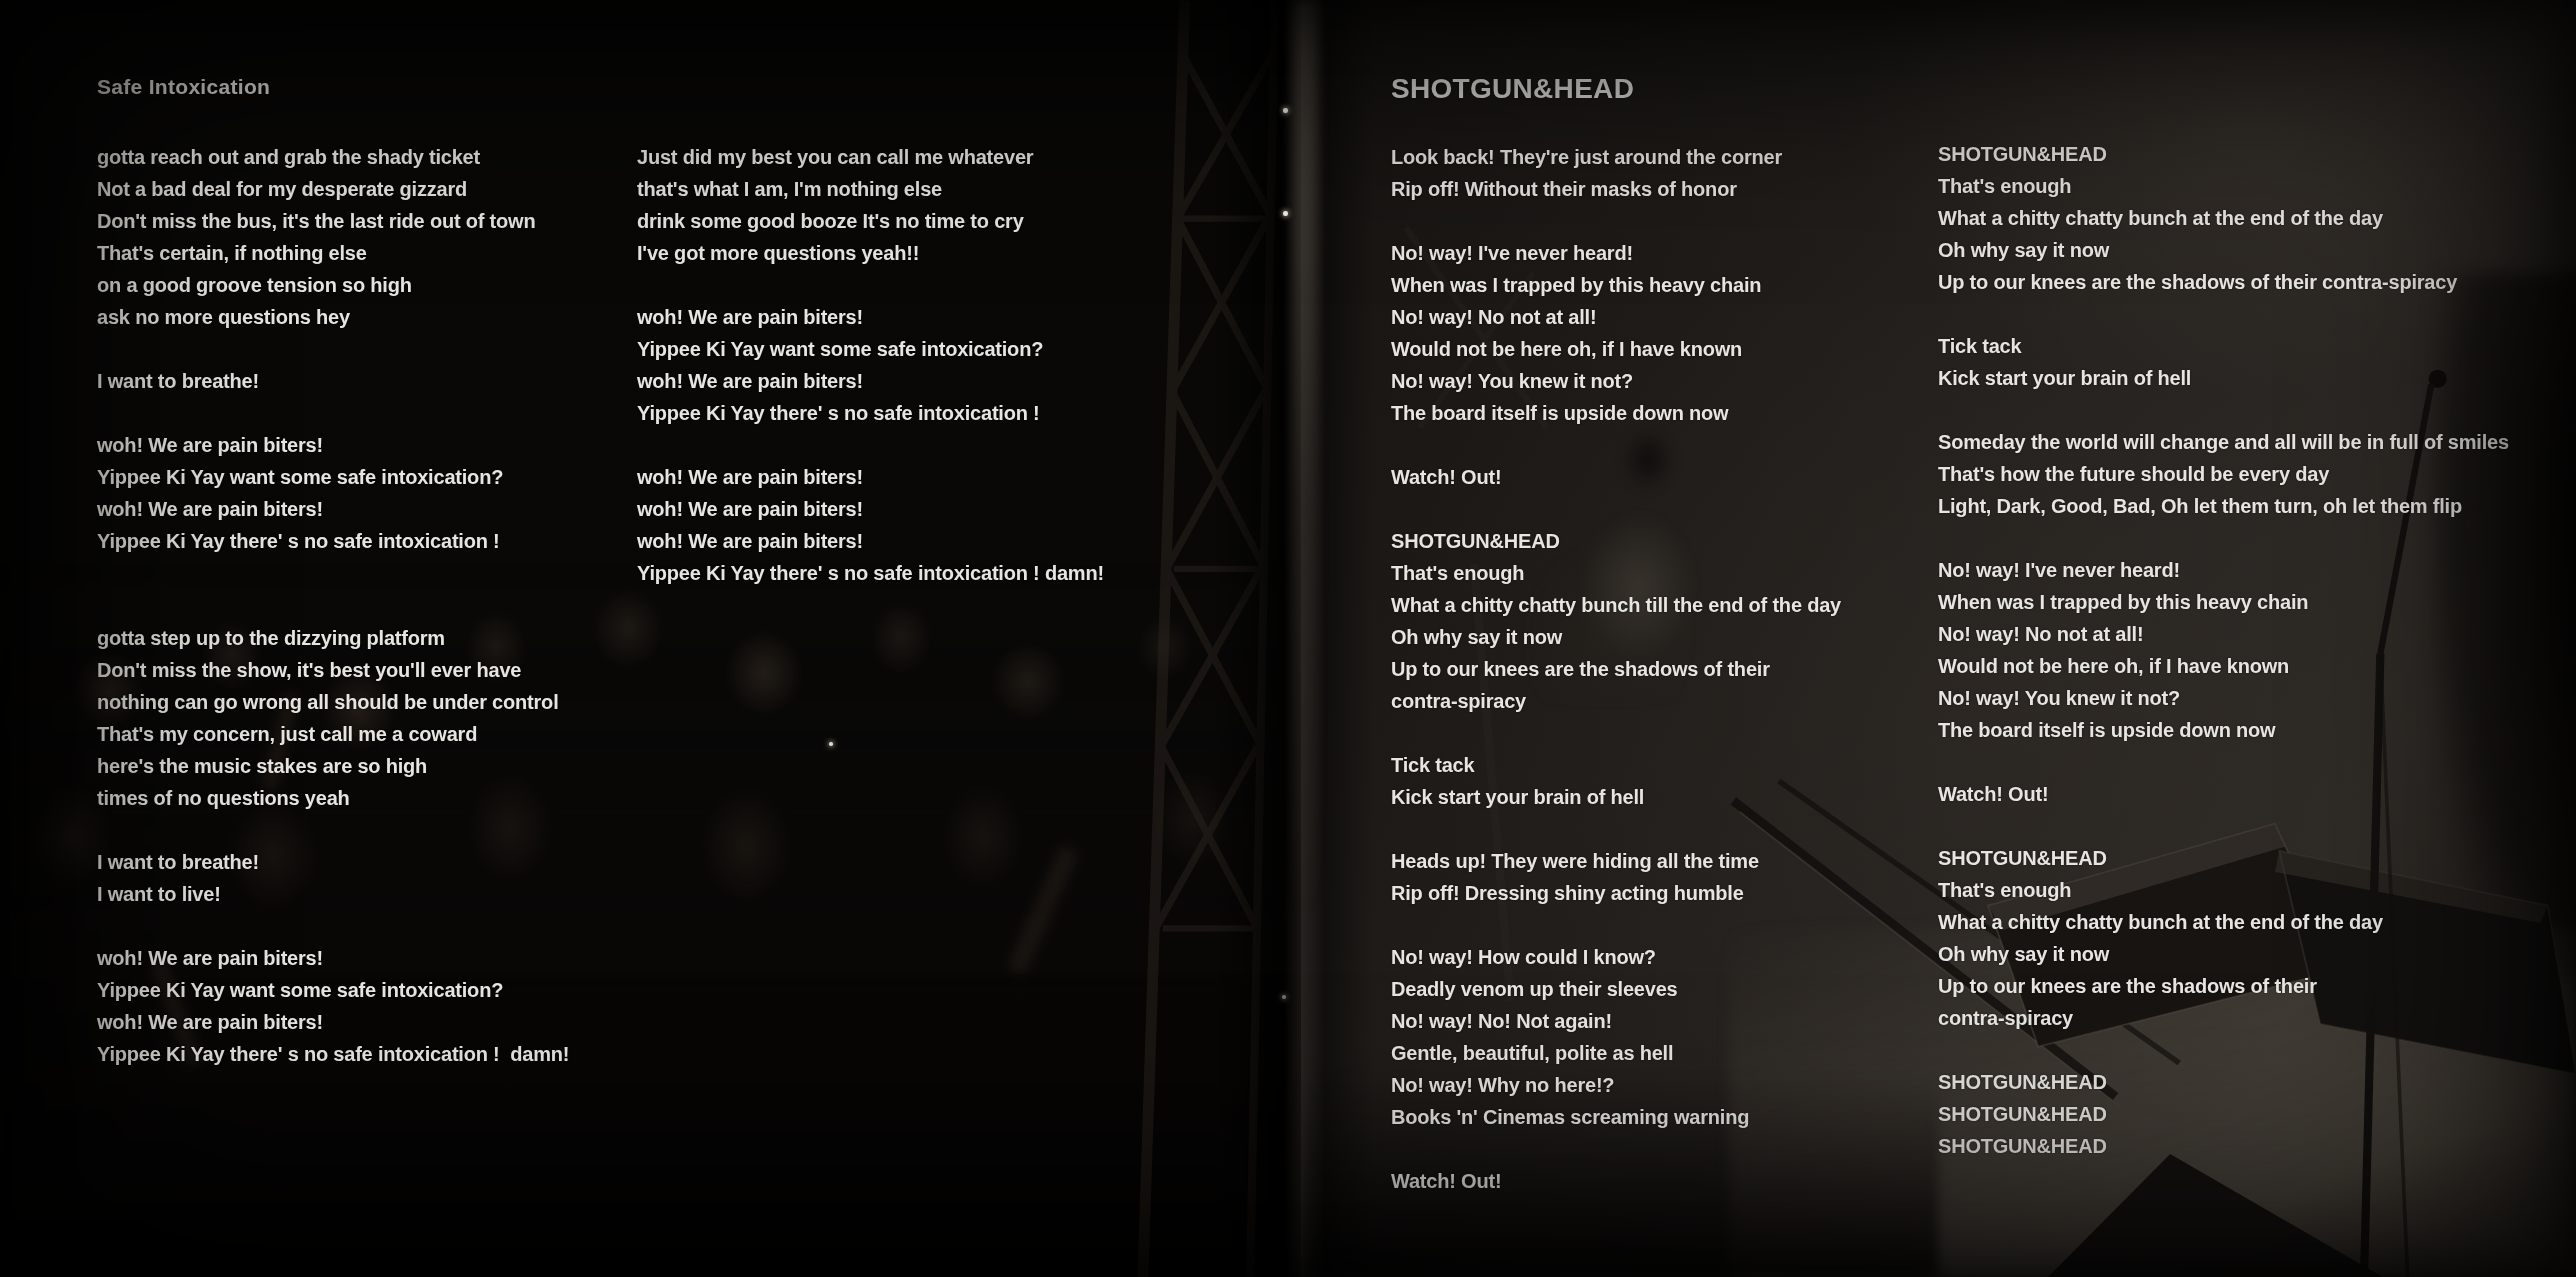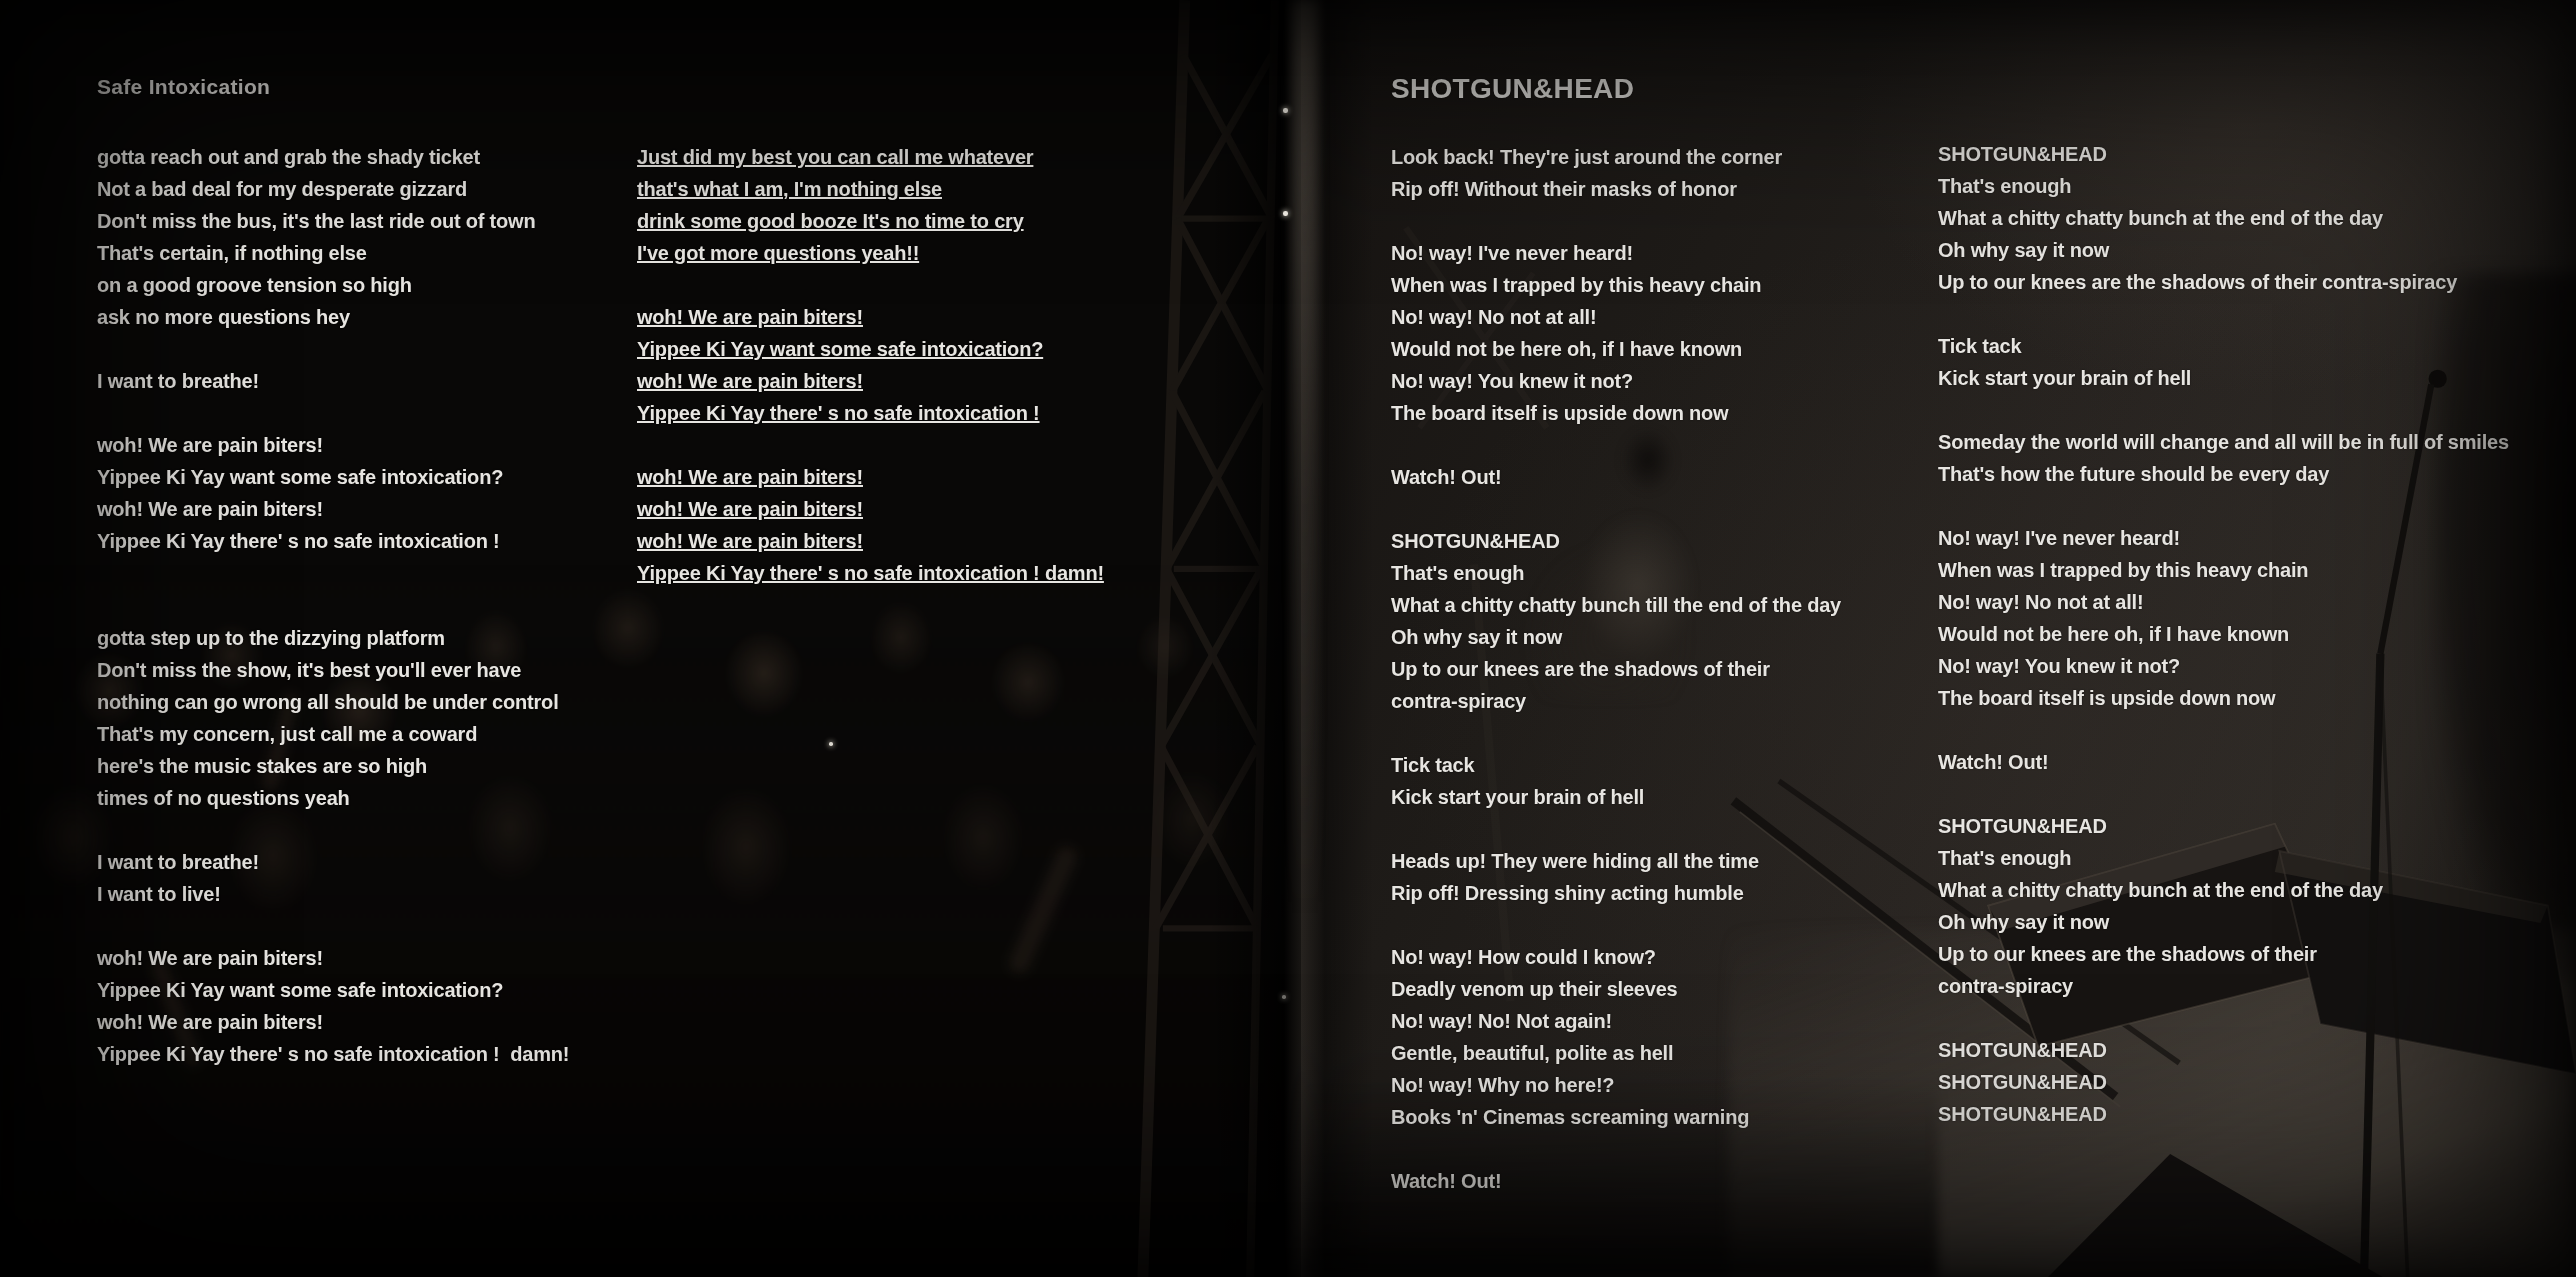--- a/index.html
+++ b/index.html
@@ -99,21 +99,21 @@
   #right-title{left:1391px;top:75px;font-size:28px;}
   .lyrics-col{
     position:absolute;font-weight:700;color:var(--lyrics-text);
     font-size:20px;line-height:32px;letter-spacing:-0.2px;
     text-shadow:0 0 1.8px rgba(0,0,0,.65);
   }
   .lyrics-col .line{white-space:pre;min-height:32px;}
   .stanza + .stanza{margin-top:32px;}
   #left-col1{left:97px;top:141px;}
   #left-col1 .stanza:nth-child(4){margin-top:65px;}  
-  #left-col2{left:637px;top:141px;text-decoration:underline;}
+  #left-col2{left:637px;top:141px;}
   #right-col1{left:1391px;top:141px;}
   #right-col2{left:1938px;top:138px;}
 </style>
 </head>
 <body>
 
 <div class="spread">
 
   <div class="bg-layer right-page-bg"></div>
   <div class="bg-layer right-floor"></div>
@@ -287,20 +287,21 @@
         <div class="line">Oh why say it now</div>
         <div class="line">Up to our knees are the shadows of their contra-spiracy</div>
       </div>
       <div class="stanza">
         <div class="line">Tick tack</div>
         <div class="line">Kick start your brain of hell</div>
       </div>
       <div class="stanza">
         <div class="line">Someday the world will change and all will be in full of smiles</div>
         <div class="line">That's how the future should be every day</div>
+        <div class="line">Light, Dark, Good, Bad, Oh let them turn, oh let them flip</div>
       </div>
       <div class="stanza">
         <div class="line">No! way! I've never heard!</div>
         <div class="line">When was I trapped by this heavy chain</div>
         <div class="line">No! way! No not at all!</div>
         <div class="line">Would not be here oh, if I have known</div>
         <div class="line">No! way! You knew it not?</div>
         <div class="line">The board itself is upside down now</div>
       </div>
       <div class="stanza">

